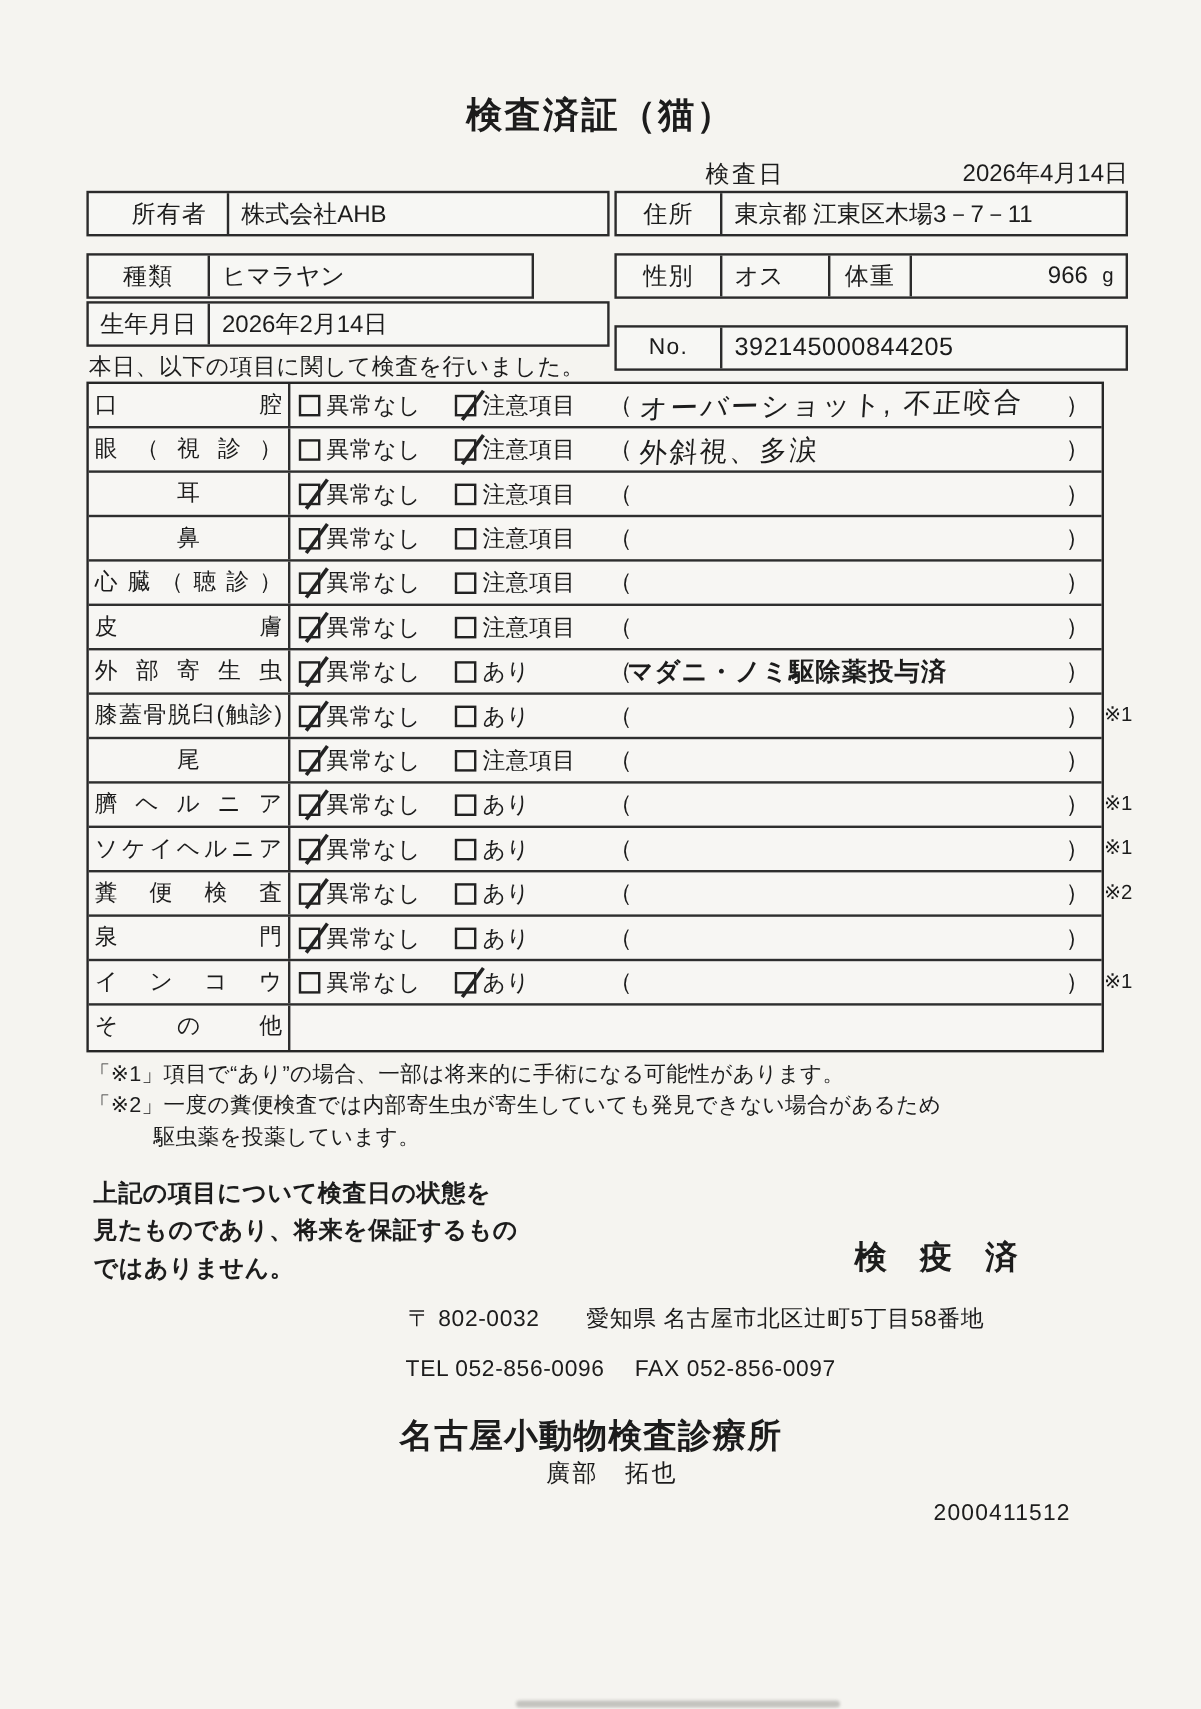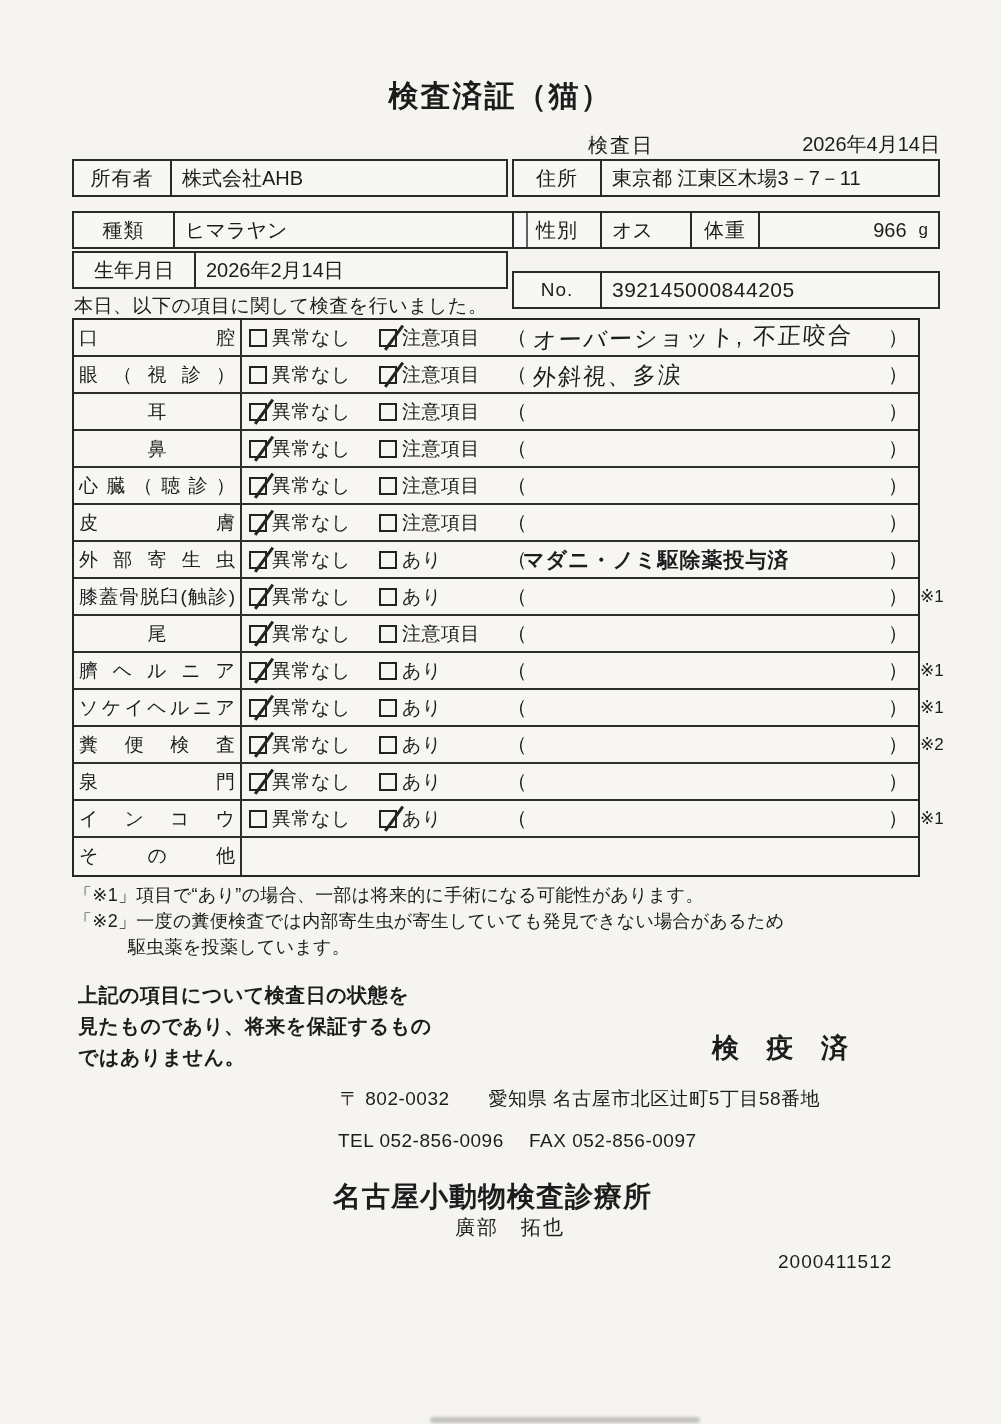--- a/index.html
+++ b/index.html
@@ -60,44 +60,44 @@
 </style>
 </head>
 <body>
 
 <div class="abs title">検査済証（猫）</div>
 
 <div class="abs insp-label">検査日</div>
 <div class="abs insp-value">2026年4月14日</div>
 
 <div class="box" style="left:72px;top:159px;width:436px;">
-  <div class="cell hdr" style="width:98px;">所有者</div>
+  <div class="cell hdr" style="width:98px;margin-left:19px;">所有者</div>
   <div class="cell val last" style="flex:1;">株式会社AHB</div>
 </div>
 <div class="box" style="left:512px;top:159px;width:428px;">
   <div class="cell hdr" style="width:88px;">住所</div>
   <div class="cell val last" style="flex:1;">東京都 江東区木場3－7－11</div>
 </div>
 
-<div class="box" style="left:72px;top:211px;width:456px;justify-content:space-between;">
+<div class="box" style="left:72px;top:211px;width:373px;justify-content:space-between;">
   <div class="cell hdr" style="width:101px;">種類</div>
   <div class="cell val last" style="flex:1;">ヒマラヤン</div>
 </div>
 <div class="box" style="left:512px;top:211px;width:428px;">
   <div class="cell hdr" style="width:88px;">性別</div>
   <div class="cell val" style="width:90px;border-right:2px solid #2b2b2b;">オス</div>
   <div class="cell hdr" style="width:68px;">体重</div>
   <div class="cell last" style="flex:1;justify-content:flex-end;padding-right:10px;gap:12px;">
     <span>966</span>
     <span style="font-size:17px;">g</span>
   </div>
 </div>
 
 <div class="box" style="left:72px;top:251px;width:436px;">
-  <div class="cell hdr" style="width:122px;letter-spacing:0;">生年月日</div>
+  <div class="cell hdr" style="width:101px;letter-spacing:0;">生年月日</div>
   <div class="cell val last" style="flex:1;">2026年2月14日</div>
 </div>
 <div class="box" style="left:512px;top:251px;width:428px;margin-top:20px;">
   <div class="cell hdr" style="width:88px;font-size:19px;">No.</div>
   <div class="cell val last" style="flex:1;font-size:21px;letter-spacing:0.5px;">392145000844205</div>
 </div>
 
 <div class="abs intro">本日、以下の項目に関して検査を行いました。</div>
 
 <div class="abs ctable">

